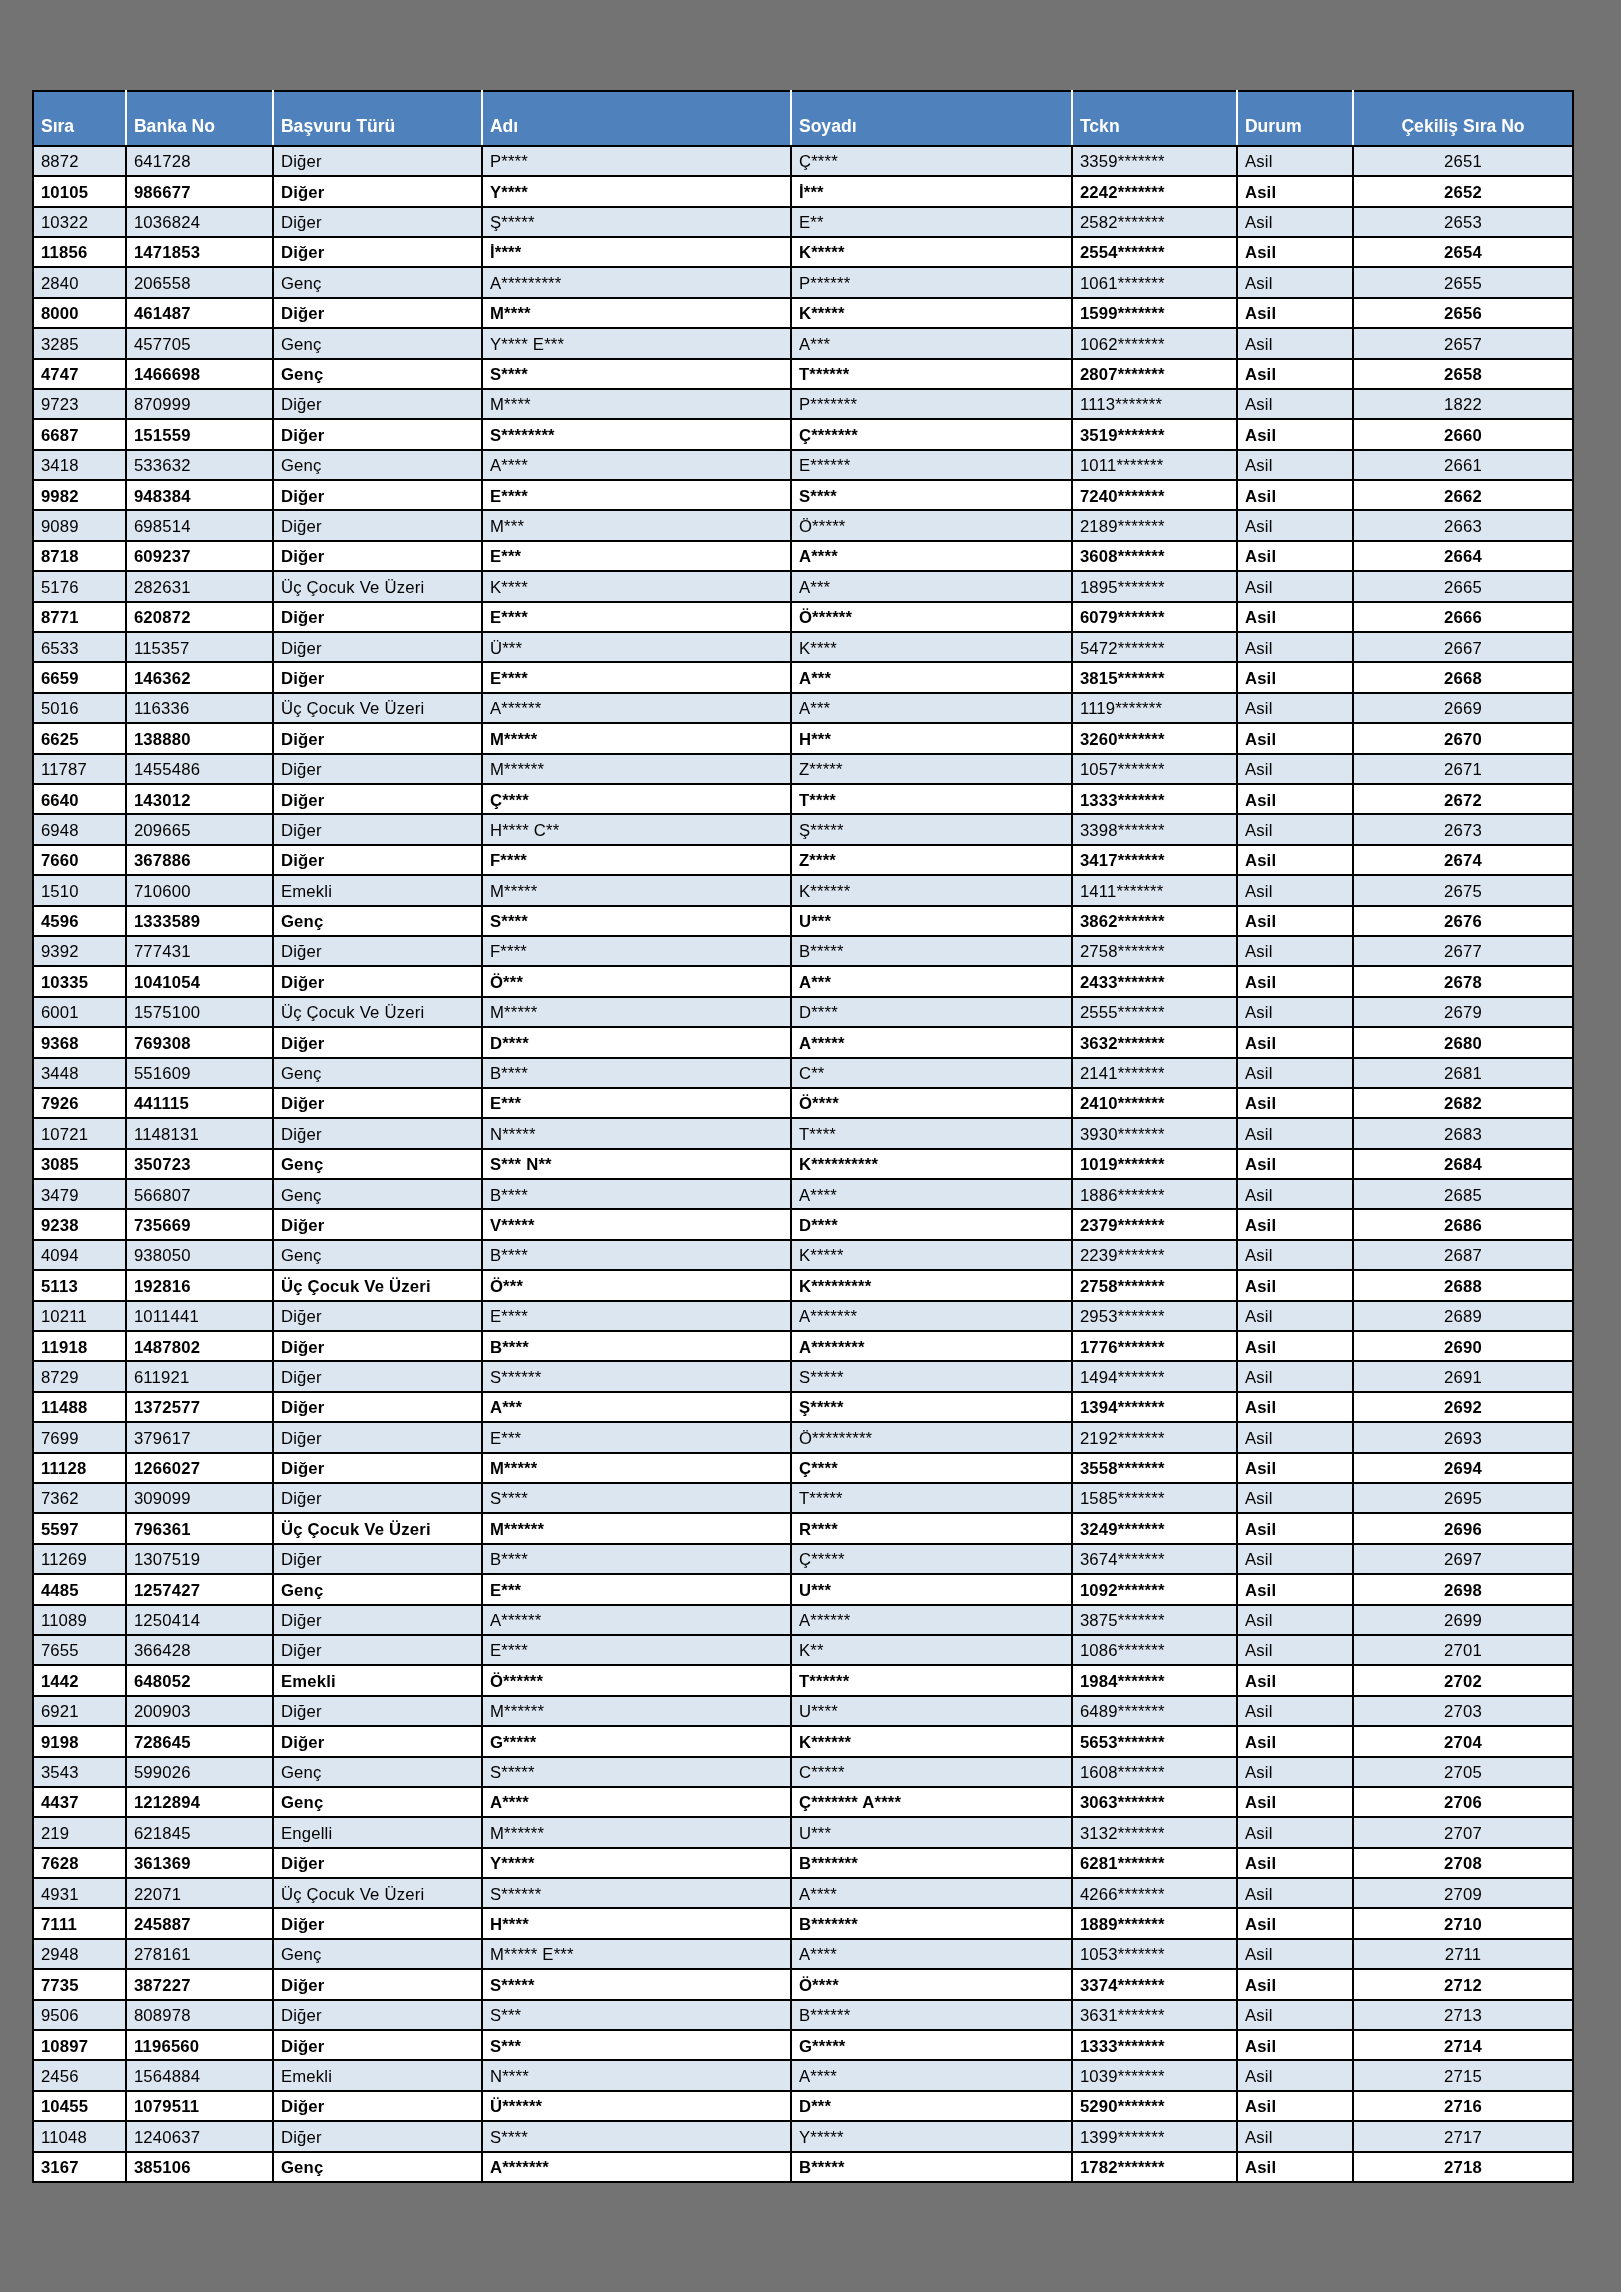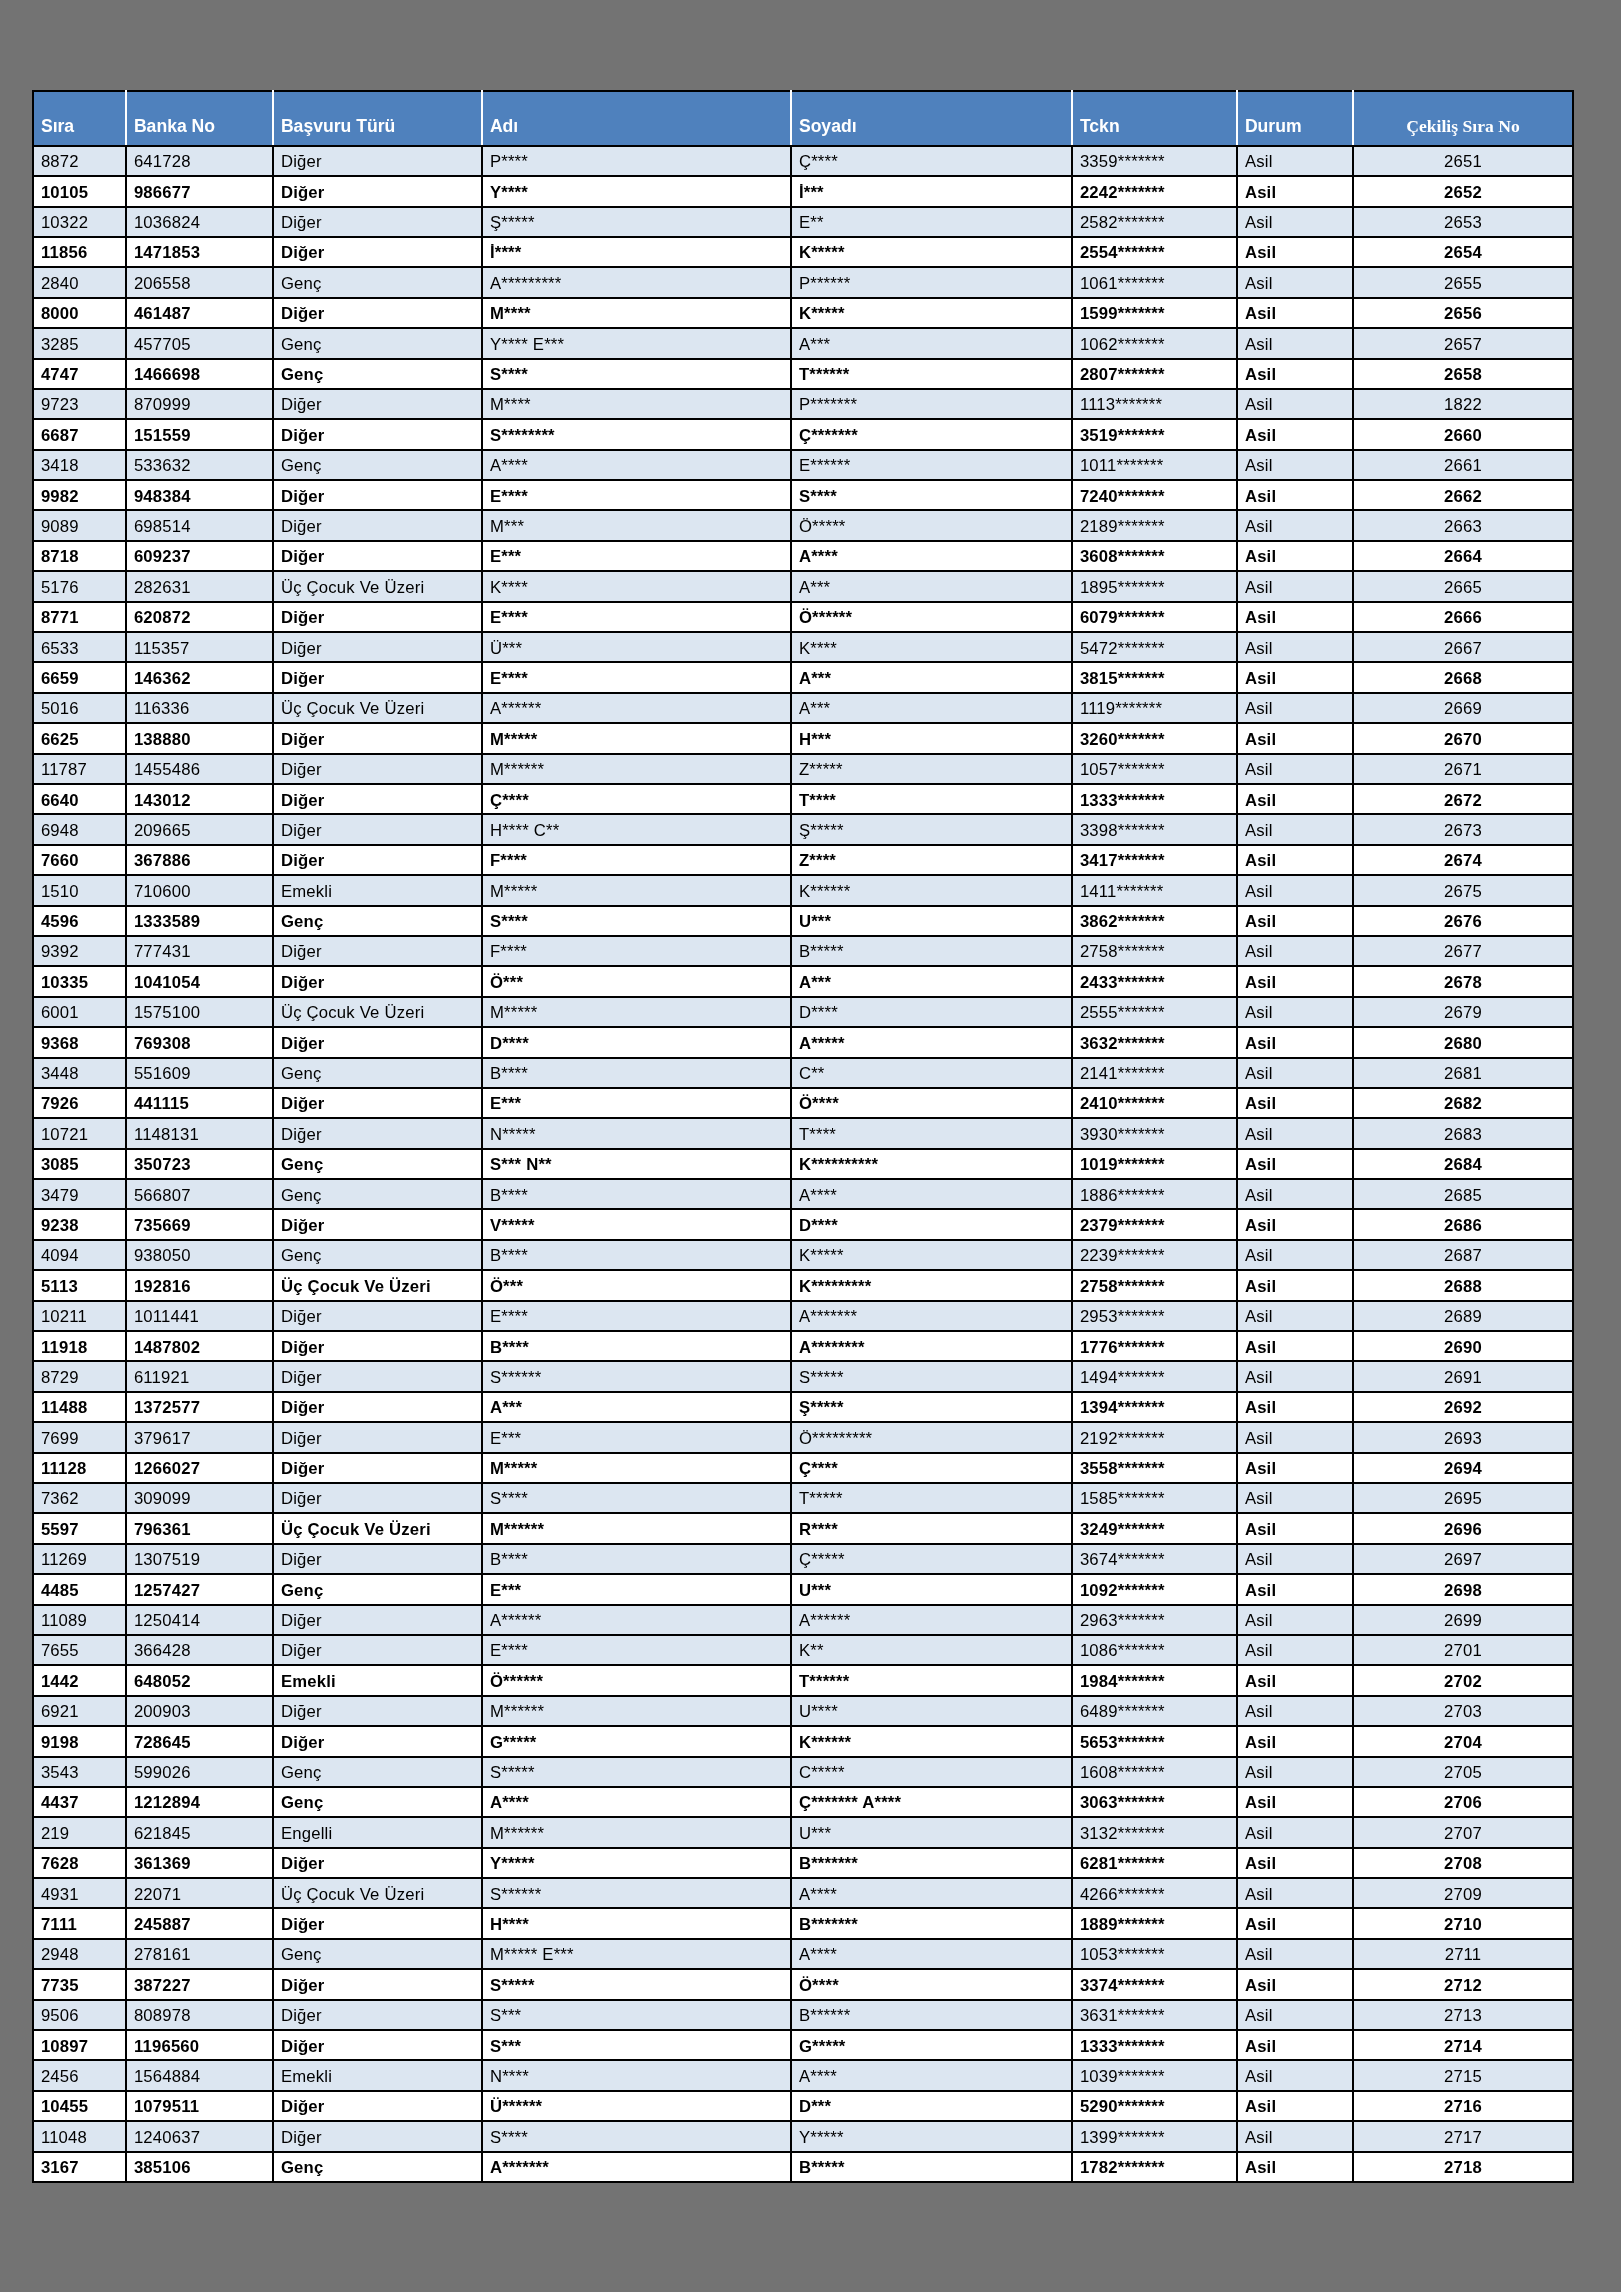--- a/index.html
+++ b/index.html
@@ -34,21 +34,21 @@
     height: 43px;
     padding: 2px 6.9px 7.8px 6.9px;
     border-left: 2.9px solid #ffffff;
     border-right: 2.9px solid #ffffff;
     border-top: 2.9px solid var(--border-color, #000);
     border-bottom: 2px solid var(--border-color, #000);
     overflow: hidden;
     white-space: nowrap;
   }
   table.draw-table th:first-child { border-left: 2.9px solid var(--border-color, #000); }
-  table.draw-table th:last-child  { border-right: 2.9px solid var(--border-color, #000); font-family: Liberation Serif, serif; }
+  table.draw-table th:last-child  { border-right: 2.9px solid var(--border-color, #000); }
   table.draw-table th.center { text-align: center; }
   table.draw-table td {
     font-size: 16.7px;
     color: #000000;
     height: 24.5px;
     padding: 1px 6.9px 2.9px 6.9px;
     border: 2px solid var(--border-color, #000);
     vertical-align: bottom;
     overflow: hidden;
     white-space: nowrap;
@@ -565,21 +565,21 @@
           <td>1092*******</td>
           <td>Asil</td>
           <td class="center">2698</td>
         </tr>
         <tr class="row-shaded">
           <td>11089</td>
           <td>1250414</td>
           <td>Diğer</td>
           <td>A******</td>
           <td>A******</td>
-          <td>2963*******</td>
+          <td>3875*******</td>
           <td>Asil</td>
           <td class="center">2699</td>
         </tr>
         <tr class="row-shaded">
           <td>7655</td>
           <td>366428</td>
           <td>Diğer</td>
           <td>E****</td>
           <td>K**</td>
           <td>1086*******</td>

